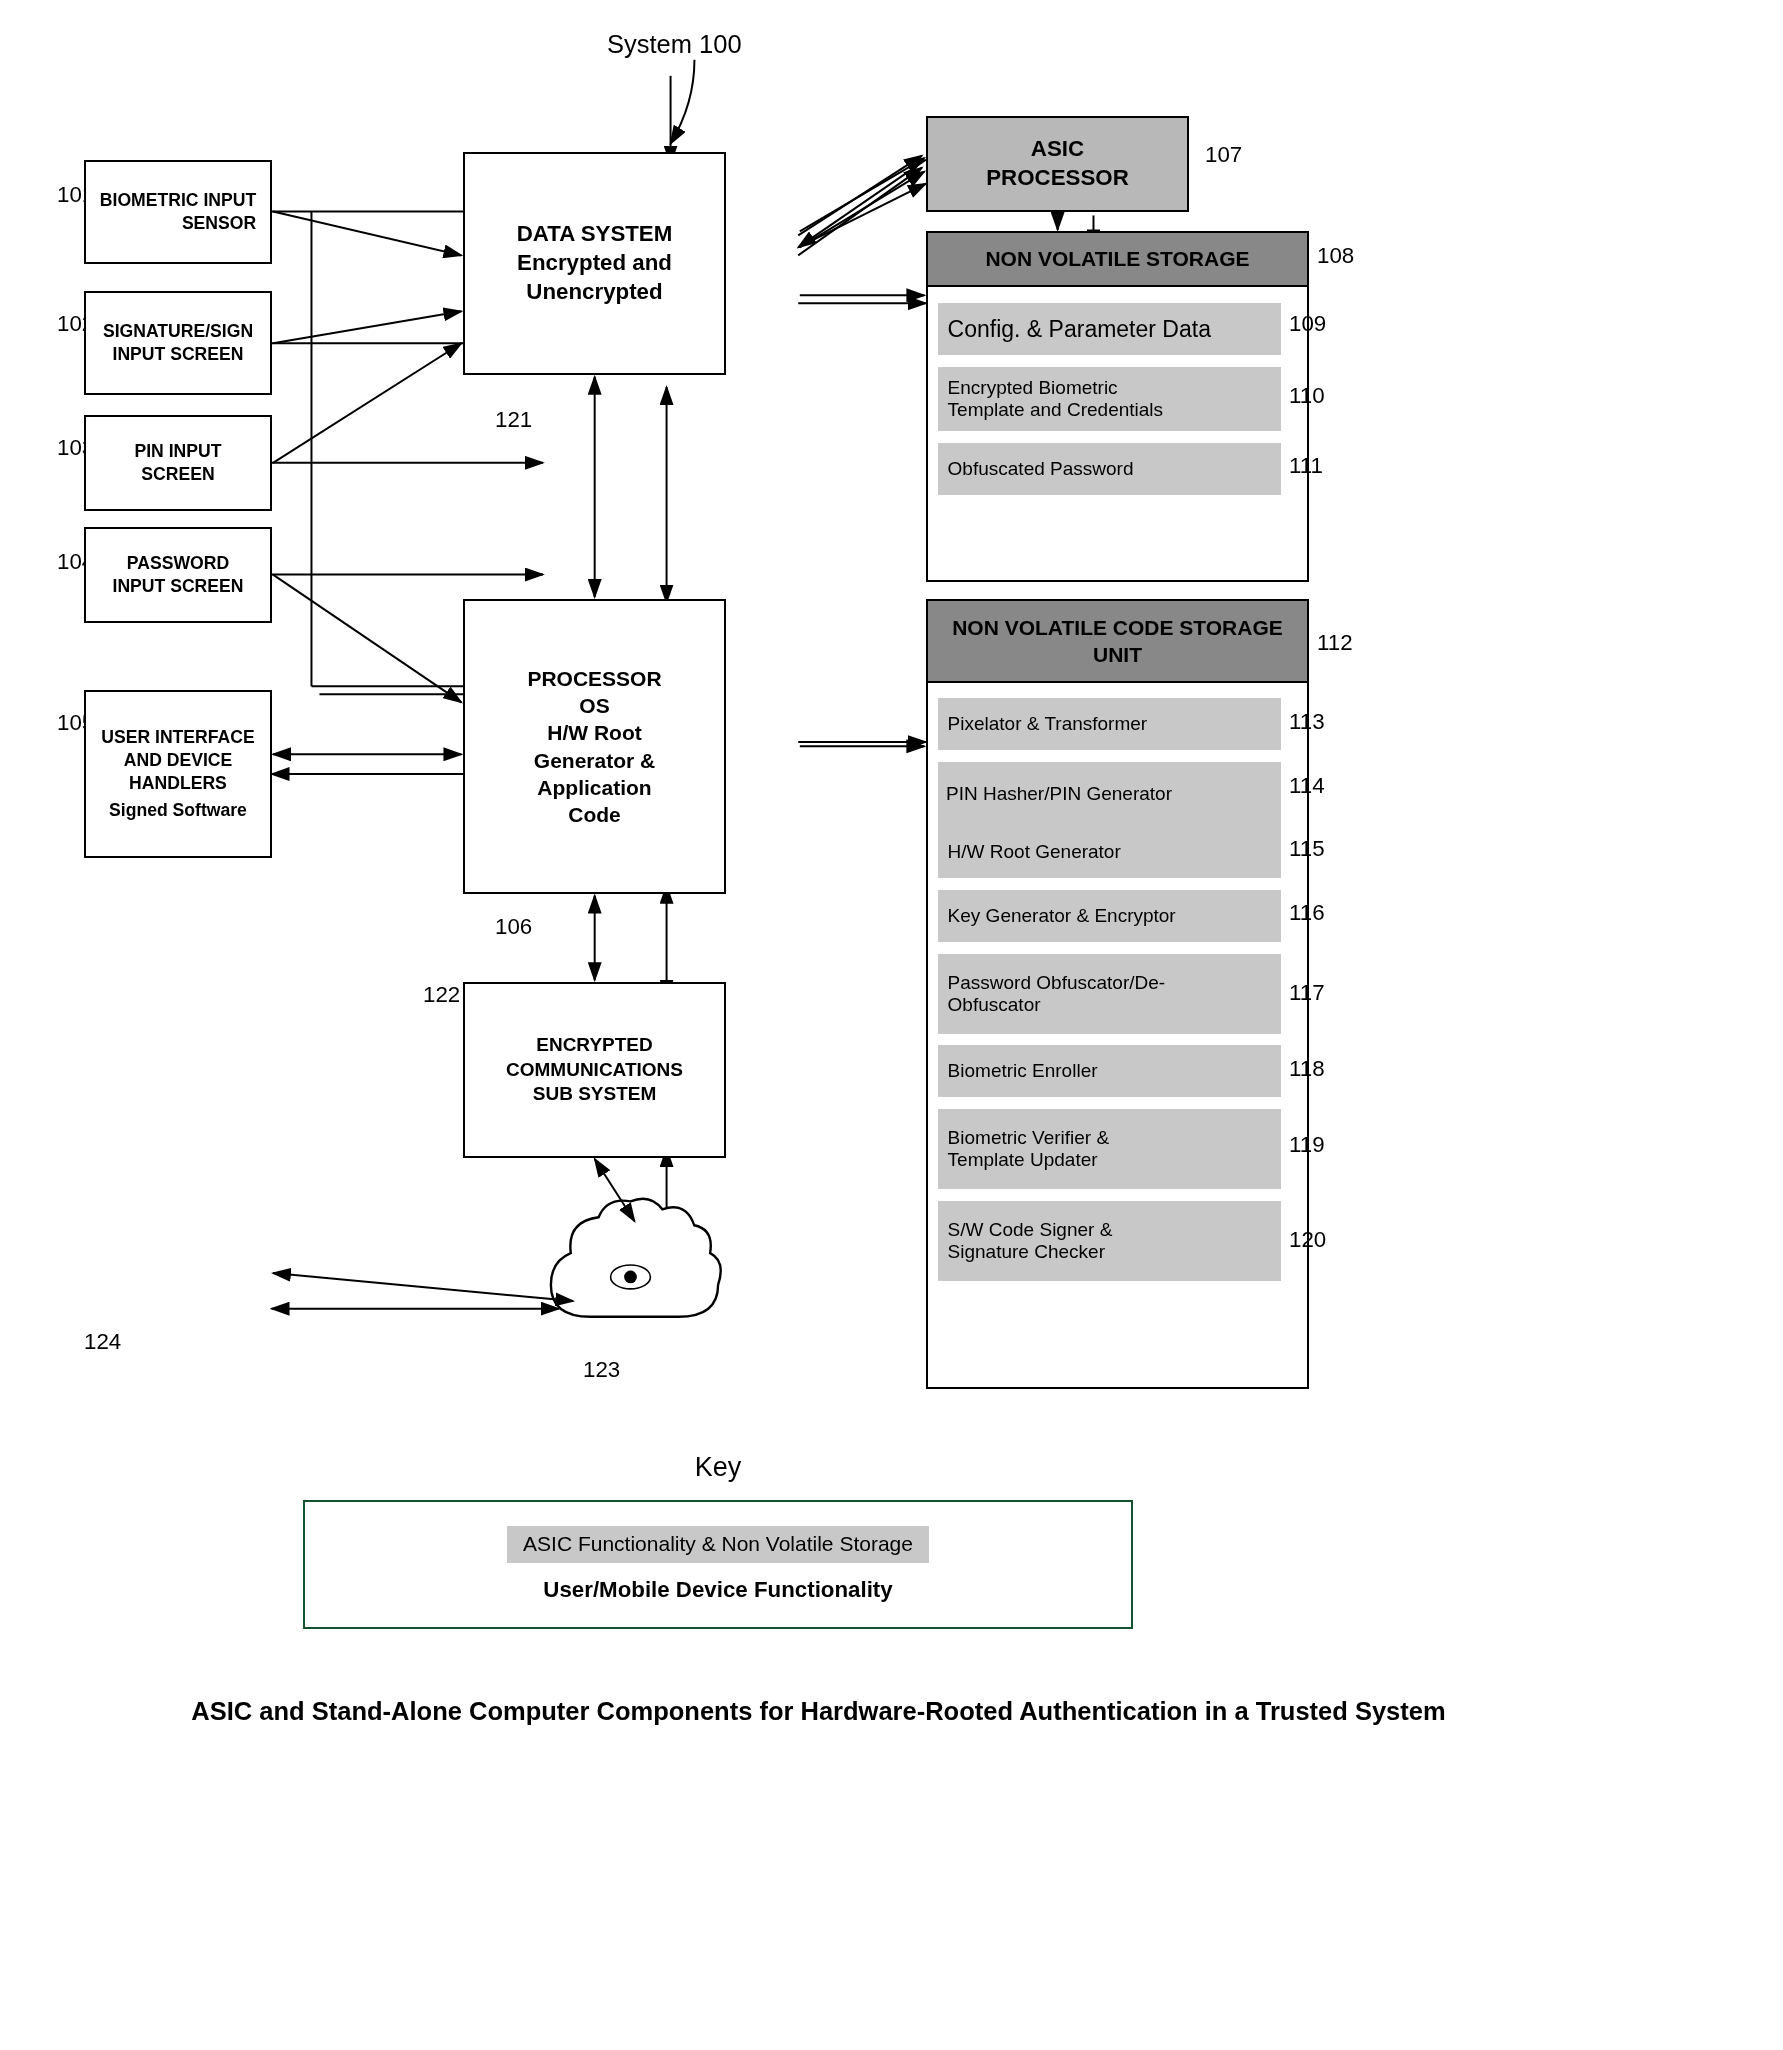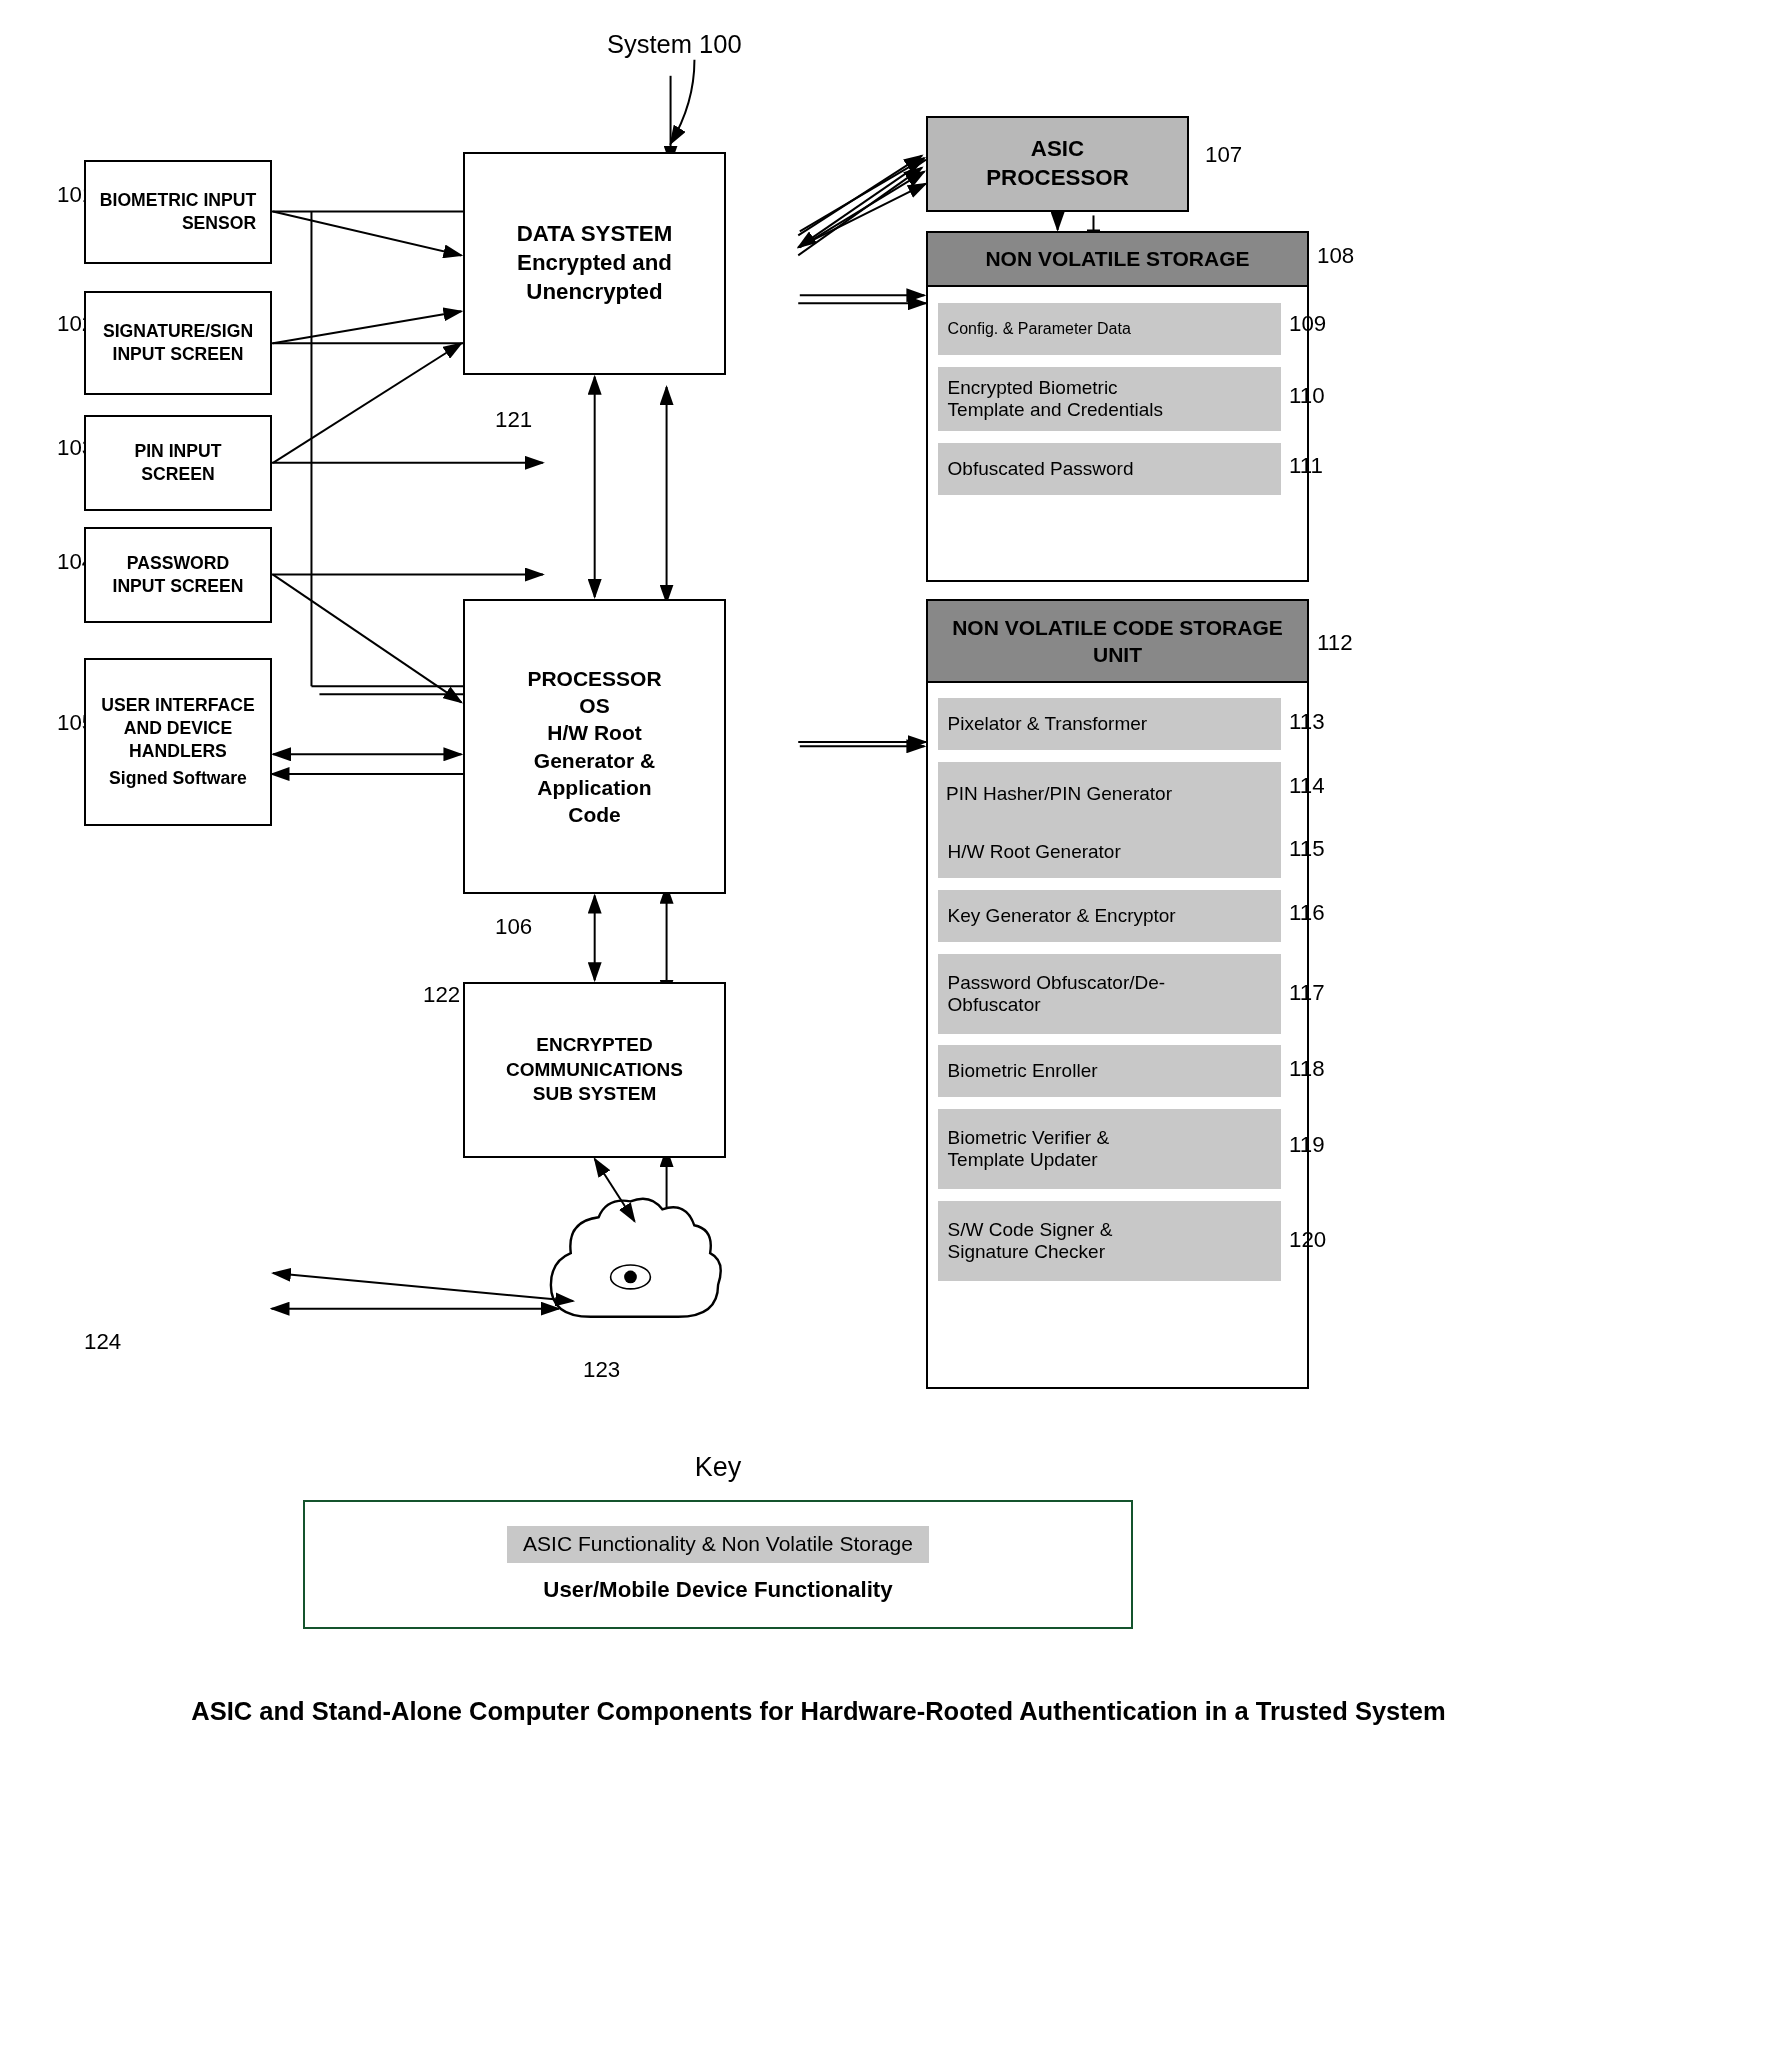--- a/index.html
+++ b/index.html
@@ -144,21 +144,21 @@
 
   <div class="label" style="left: 57px; top: 549px; font-size: 22.3px;">104</div>
 
   <div class="box" style="left: 84px; top: 527px; width: 188px; height: 96px; font-size: 17.6px; font-weight: bold;">
     <span style="white-space: pre-line; text-align: center;">PASSWORD
 INPUT SCREEN</span>
   </div>
 
   <div class="label" style="left: 57px; top: 710px; font-size: 22.3px;">105</div>
 
-  <div class="box" style="left: 84px; top: 658px; width: 188px; height: 168px; font-size: 17.6px;">
+  <div class="box" style="left: 84px; top: 690px; width: 188px; height: 168px; font-size: 17.6px;">
     <div style="text-align: center;">
       <div style="font-weight: bold; font-size: 17.6px; white-space: pre-line;">USER INTERFACE
 AND DEVICE
 HANDLERS</div>
       <div style="font-weight: bold; font-size: 17.6px; margin-top: 4.8px;">Signed Software</div>
     </div>
   </div>
 
   <div class="label" style="left: 84px; top: 1329px; font-size: 22.3px;">124</div>
 
@@ -208,21 +208,21 @@
 
   <div class="box" style="left: 926px; top: 231px; width: 383px; height: 351px; border: 2px solid #000; background: #fff;">
   </div>
 
   <div style="position:absolute; left:926px; top:231px; width:383px; height:56px; background:#888; display:flex; align-items:center; justify-content:center; font-size:21px; font-weight:bold; color:#000; text-align:center; border: 2px solid #000;">
     NON VOLATILE STORAGE
   </div>
 
   <div class="label" style="left: 1317px; top: 243px; font-size: 22.3px;">108</div>
 
-  <div style="position:absolute; left:938px; top:303px; width:343px; height:52px; background:#c8c8c8; display:flex; align-items:center; padding-left:9.6px; font-size:16px;">
+  <div style="position:absolute; left:938px; top:303px; width:343px; height:52px; background:#c8c8c8; display:flex; align-items:center; padding-left:9.6px; font-size:23px;">
     Config. &amp; Parameter Data
   </div>
 
   <div class="label" style="left: 1289px; top: 311px; font-size: 22.3px;">109</div>
 
   <div style="position:absolute; left:938px; top:367px; width:343px; height:64px; background:#c8c8c8; display:flex; align-items:center; padding-left:9.6px; font-size:19px;">
     <span style="white-space: pre-line;">Encrypted Biometric
 Template and Credentials</span>
   </div>
 

